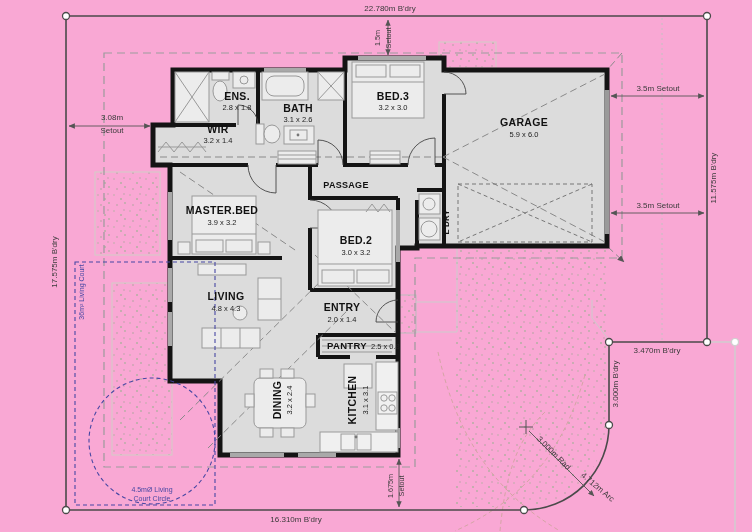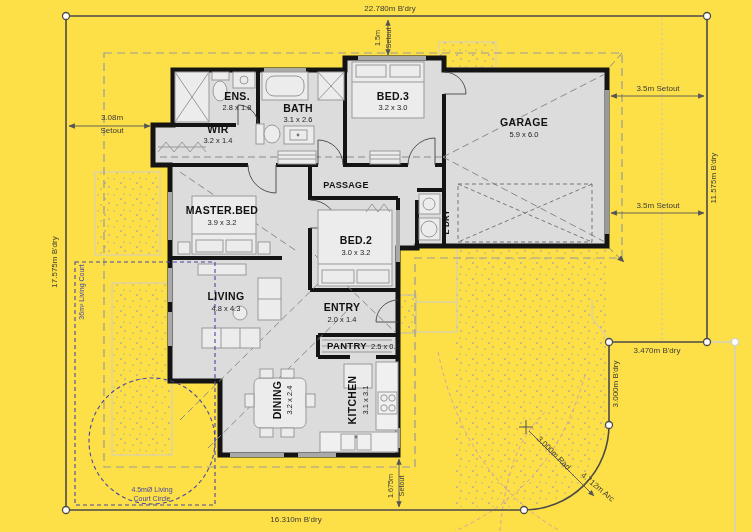--- a/index.html
+++ b/index.html
@@ -1,16 +1,16 @@
 <!DOCTYPE html>
 <html><head>
 <meta charset="utf-8">
 <style>
   html,body{margin:0;padding:0;background:#ffffff;}
-  .sheet{position:relative;width:752px;height:532px;background:#fde047;overflow:hidden;
+  .sheet{position:relative;width:752px;height:532px;background:#f9a8d4;overflow:hidden;
          font-family:"Liberation Sans",sans-serif;}
   svg{position:absolute;inset:0;}
   text{font-family:"Liberation Sans","DejaVu Sans",sans-serif;}
   .room-name{font-weight:bold;font-size:10.5px;fill:#111;text-anchor:middle;letter-spacing:.3px;}
   .room-name-sm{font-weight:bold;font-size:8px;fill:#111;text-anchor:middle;letter-spacing:.3px;}
   .room-dims{font-size:7.5px;fill:#222;text-anchor:middle;}
   .dim{font-size:8px;fill:#3a3a3a;text-anchor:middle;}
   .dim-sm{font-size:7.2px;fill:#3a3a3a;text-anchor:middle;}
   .blue-lbl{font-size:7px;fill:#4747a3;text-anchor:middle;}
   .wall{fill:none;stroke:#141414;stroke-width:5;stroke-linejoin:miter;}

